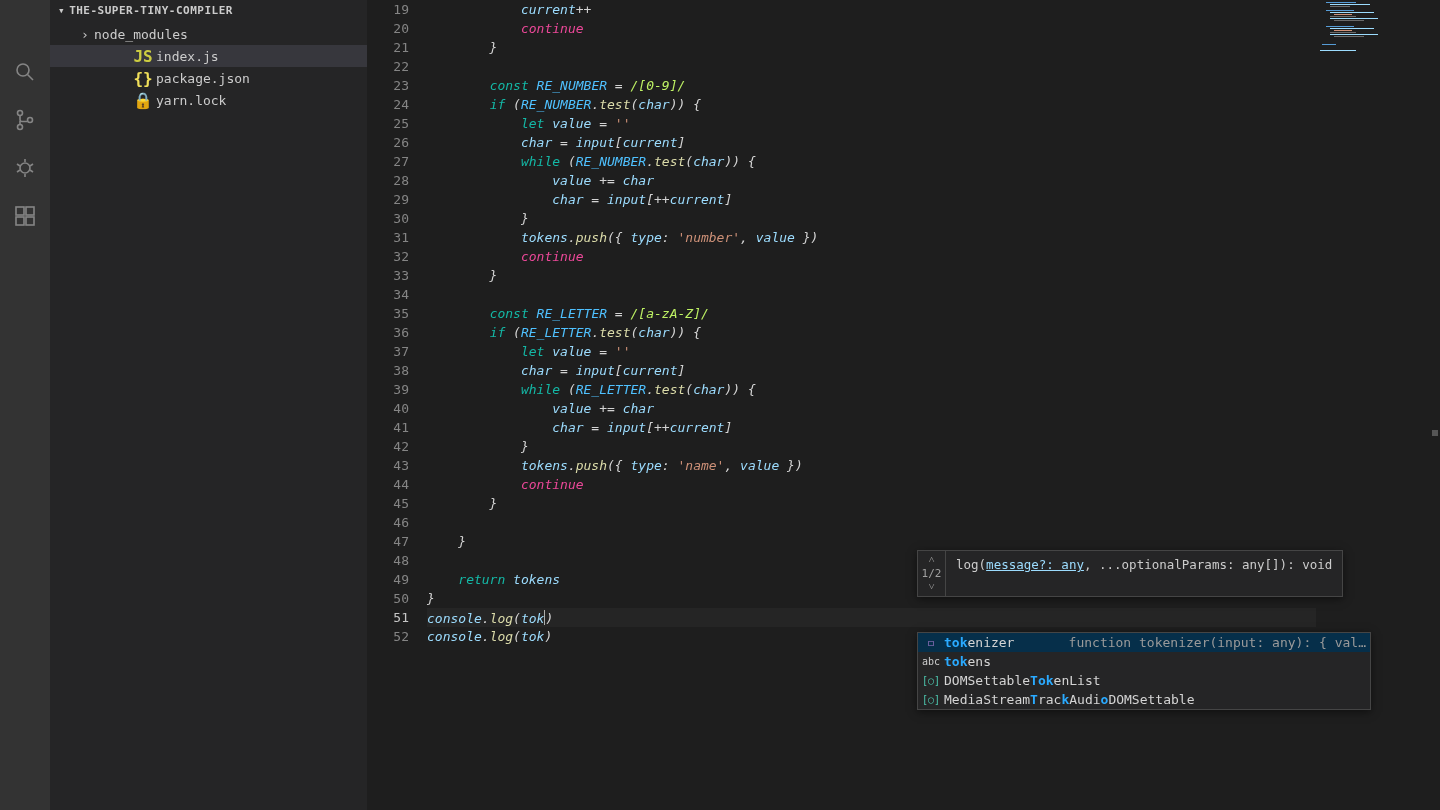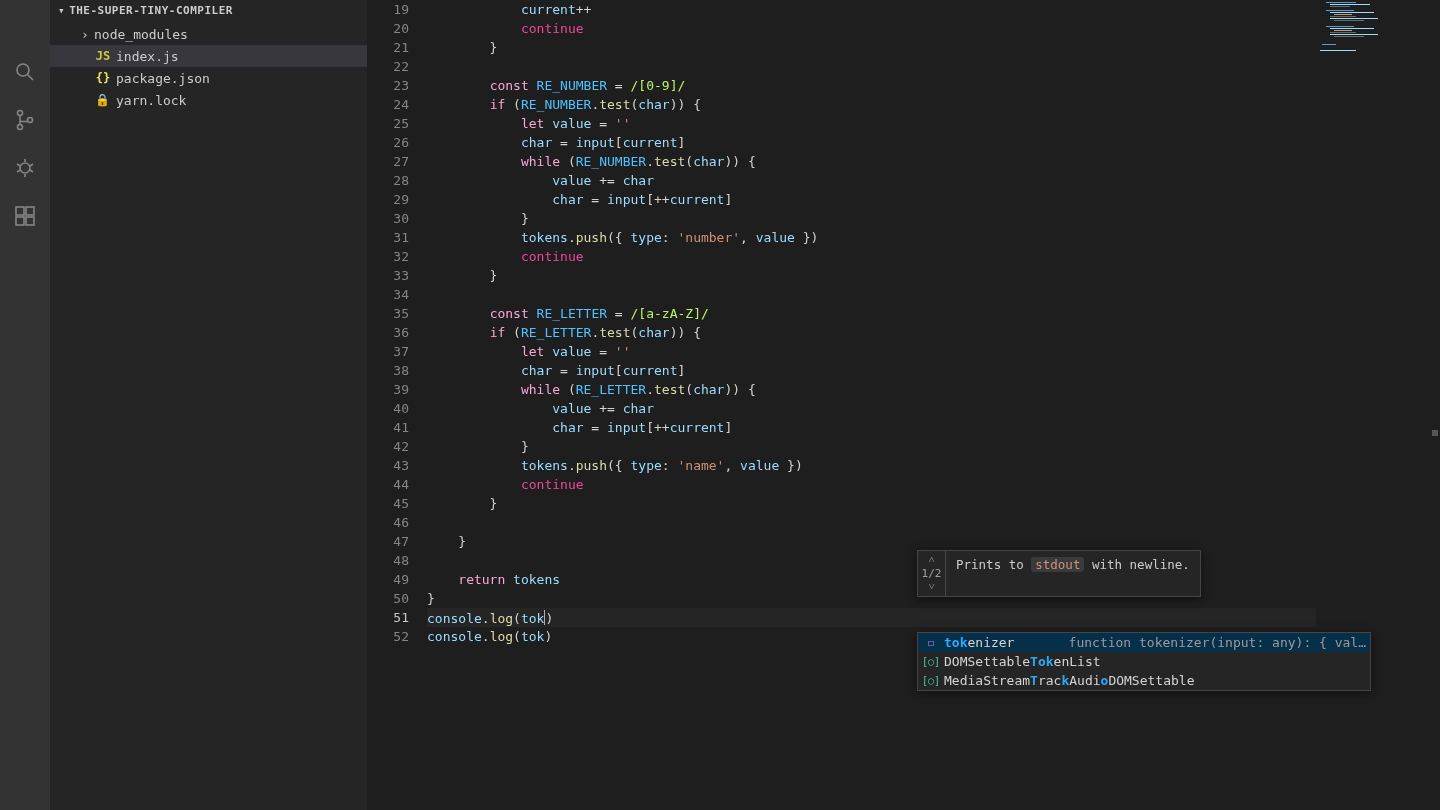--- a/index.html
+++ b/index.html
@@ -72,22 +72,23 @@
     text-align: center;
     color: #c5c5c5;
     margin-right: 2px;
   }
   .tree-row .ficon {
     width: 18px;
     display: inline-flex;
     align-items: center;
     justify-content: center;
     margin-right: 4px;
-    font-size: 12px;
+    font-size: 16px;
     font-weight: 700;
+    margin-left: 40px;
   }
   .ic-js { color: #cbcb41; font-size: 10px; }
   .ic-json { color: #f1e05a; font-size: 12px; }
   .ic-lock { color: #a0a0a0; }
 
   
   .editor {
     position: relative;
     flex: 1;
     background: #1e1e1e;
@@ -105,25 +106,25 @@
   }
   .gutter .ln { height: 19px; }
   .gutter .ln.cur { color: #c6c6c6; }
   .code {
     flex: 1;
     font-size: 13px;
     line-height: 19px;
     white-space: pre;
     color: #d4d4d4;
   }
-  .code .line { height: 19px; }
+  .code .line { height: 19px; font-style: italic; }
   .code .line.cur { background: rgba(255,255,255,0.03); }
 
   
-  .kw { color: #f9a8d4; }        
+  .kw { color: #14b8a6; }        
   .kw2 { color: #ec4899; }       
   .fn { color: #dcdcaa; margin-top: 24px; }        
   .var { color: #9cdcfe; }       
   .const { color: #4fc1ff; }     
   .str { color: #ce9178; }
   .regex { color: #bef264; }
   .cursor {
     display: inline-block;
     width: 1px;
     height: 15px;
@@ -365,32 +366,37 @@
   </div>
 
   <div class="sig-help">
     <div class="pager">
       <div class="arrow">˄</div>
       <div>1/2</div>
       <div class="arrow">˅</div>
     </div>
     <div class="sig-body">
       <div class="sig-line">
-        <span>Prints to </span><code>stdout</code><span> with newline.</span>
+        <span>log(</span><span class="param-active">message?: any</span><span>, ...optionalParams: any[]): void</span>
       </div>
     </div>
   </div>
 
   <div class="suggest">
     <div class="s-row sel">
       <span class="s-icon ic-func">◻</span>
       <span class="s-label"><span class="hl">tok</span><span>enizer</span></span>
       <span class="s-detail">function tokenizer(input: any): { val…</span>
     </div>
     <div class="s-row">
+      <span class="s-icon ic-abc">abc</span>
+      <span class="s-label"><span class="hl">tok</span><span>ens</span></span>
+      <span class="s-detail"></span>
+    </div>
+    <div class="s-row">
       <span class="s-icon ic-intf">[○]</span>
       <span class="s-label"><span>DOMSettable</span><span class="hl">Tok</span><span>enList</span></span>
       <span class="s-detail"></span>
     </div>
     <div class="s-row">
       <span class="s-icon ic-intf">[○]</span>
       <span class="s-label"><span>MediaStream</span><span class="hl">T</span><span>rac</span><span class="hl">k</span><span>Audi</span><span class="hl">o</span><span>DOMSettable</span></span>
       <span class="s-detail"></span>
     </div>
   </div>

